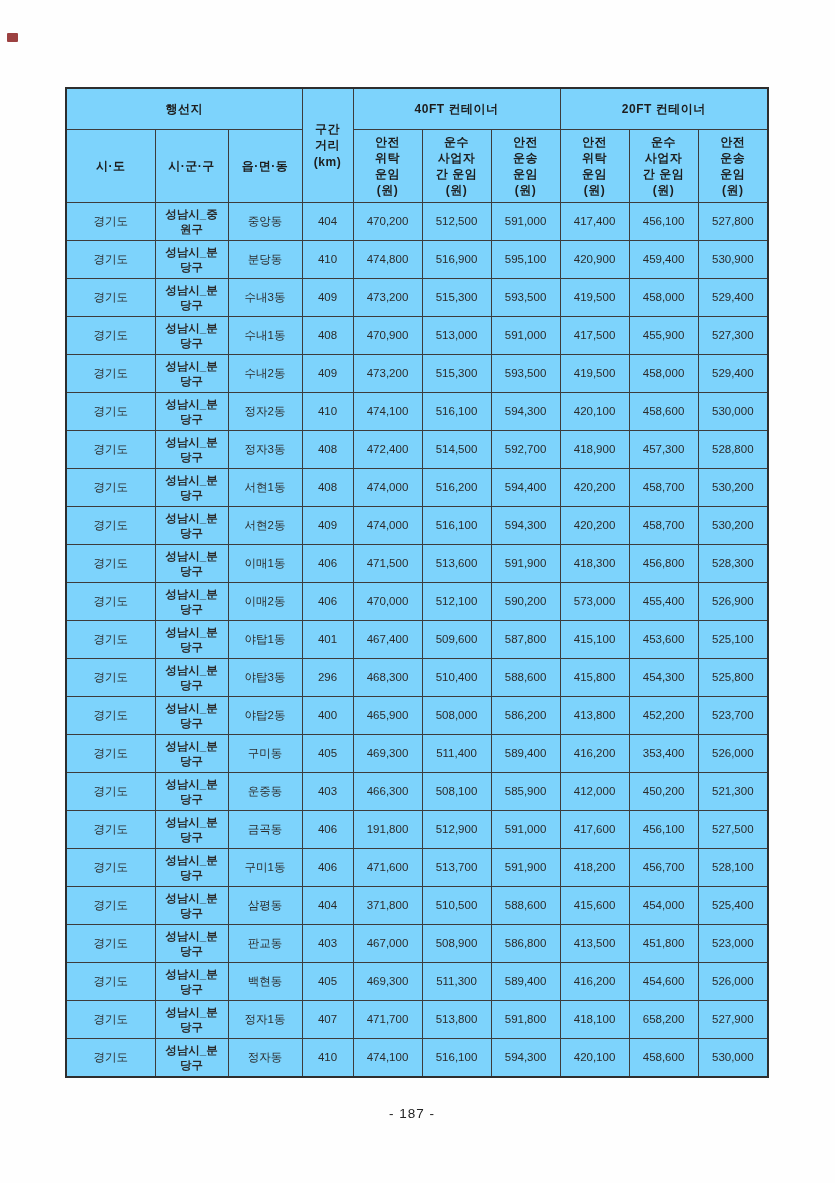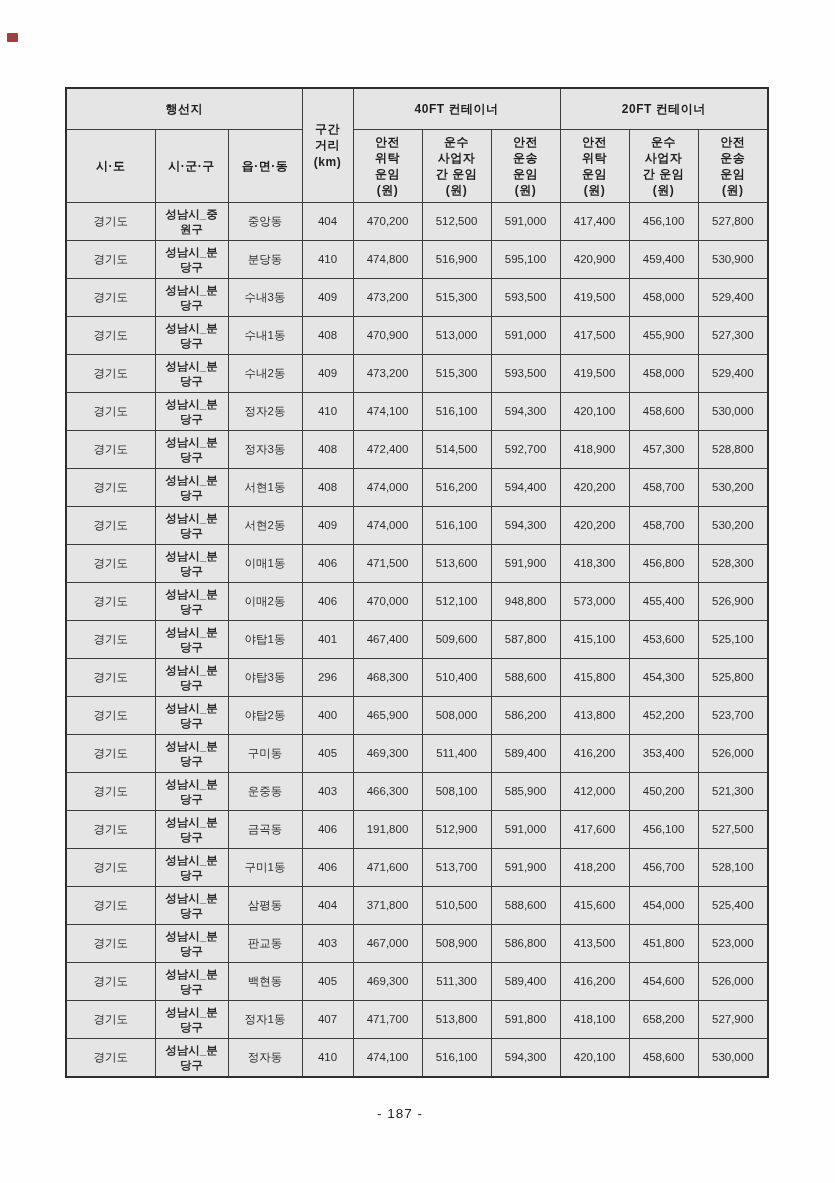--- a/index.html
+++ b/index.html
@@ -31,21 +31,21 @@
     border-radius: 1px;
   }
   table.fare {
     position: absolute;
     left: 65px;
     top: 87px;
     width: 703px;
     border-collapse: collapse;
     table-layout: fixed;
     border: 2px solid #2e2e2e;
-    background: #e5e5e5;
+    background: #7dd3fc;
   }
   table.fare th, table.fare td {
     border: 1px solid #3c3c3c;
     text-align: center;
     vertical-align: middle;
     padding: 1px 2px;
     overflow: hidden;
   }
   table.fare th {
     font-weight: 700;
@@ -63,21 +63,21 @@
     line-height: 1.25;
   }
   .wrap { white-space: pre-line; font-weight: bold; }
   td.sigungu {
     font-size: 11px;
     line-height: 1.15;
   }
   .footer {
     position: absolute;
     top: 1106px;
-    left: 0;
+    left: 12px;
     width: 800px;
     text-align: center;
     font-size: 13.5px;
     color: #222;
     letter-spacing: 1px;
   }
 </style>
 </head>
 <body>
 
@@ -269,21 +269,21 @@
           <td>528,300</td>
         </tr>
         <tr>
           <td>경기도</td>
           <td class="wrap sigungu">성남시_분
 당구</td>
           <td>이매2동</td>
           <td>406</td>
           <td>470,000</td>
           <td>512,100</td>
-          <td>948,800</td>
+          <td>590,200</td>
           <td>573,000</td>
           <td>455,400</td>
           <td>526,900</td>
         </tr>
         <tr>
           <td>경기도</td>
           <td class="wrap sigungu">성남시_분
 당구</td>
           <td>야탑1동</td>
           <td>401</td>

